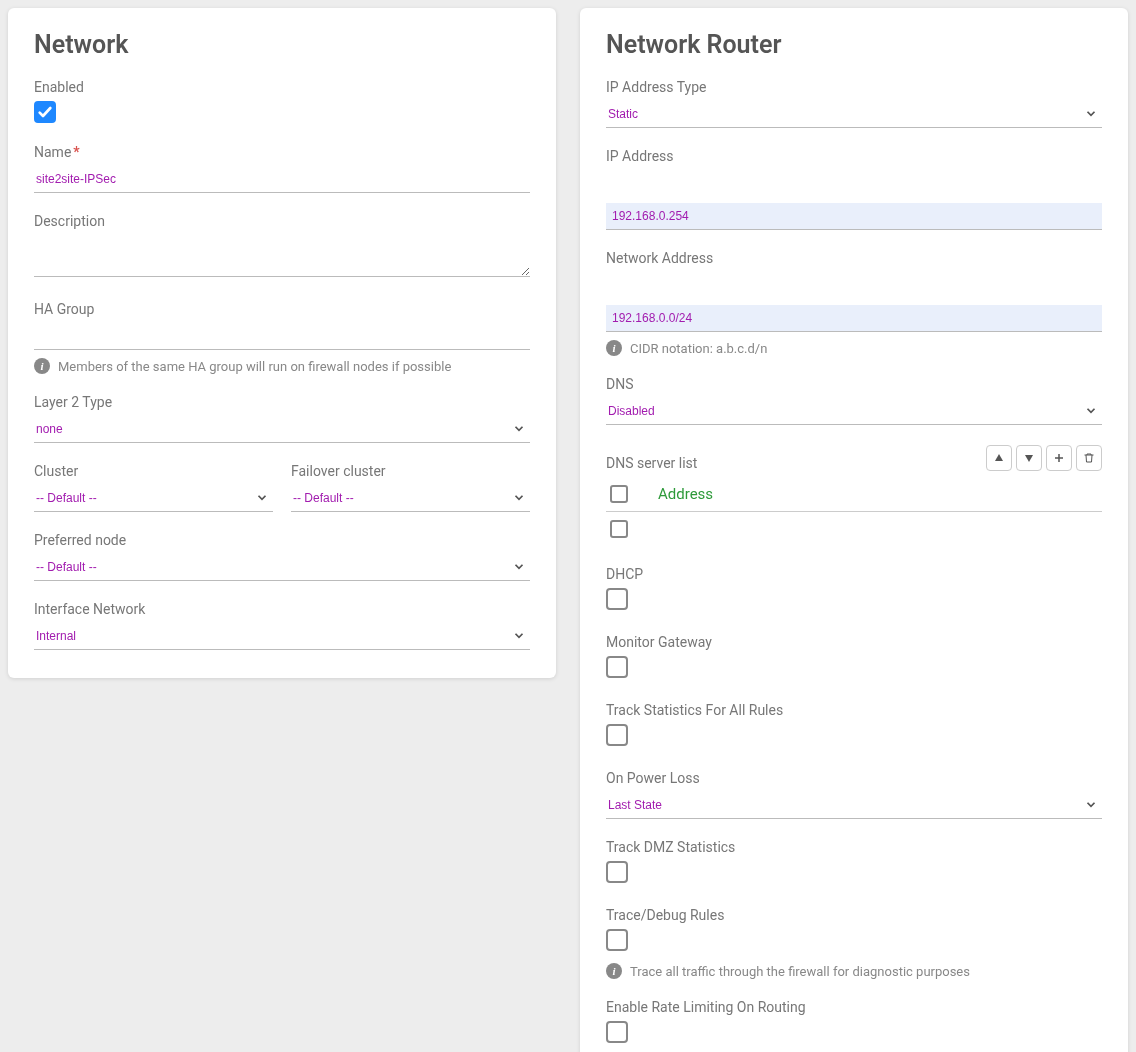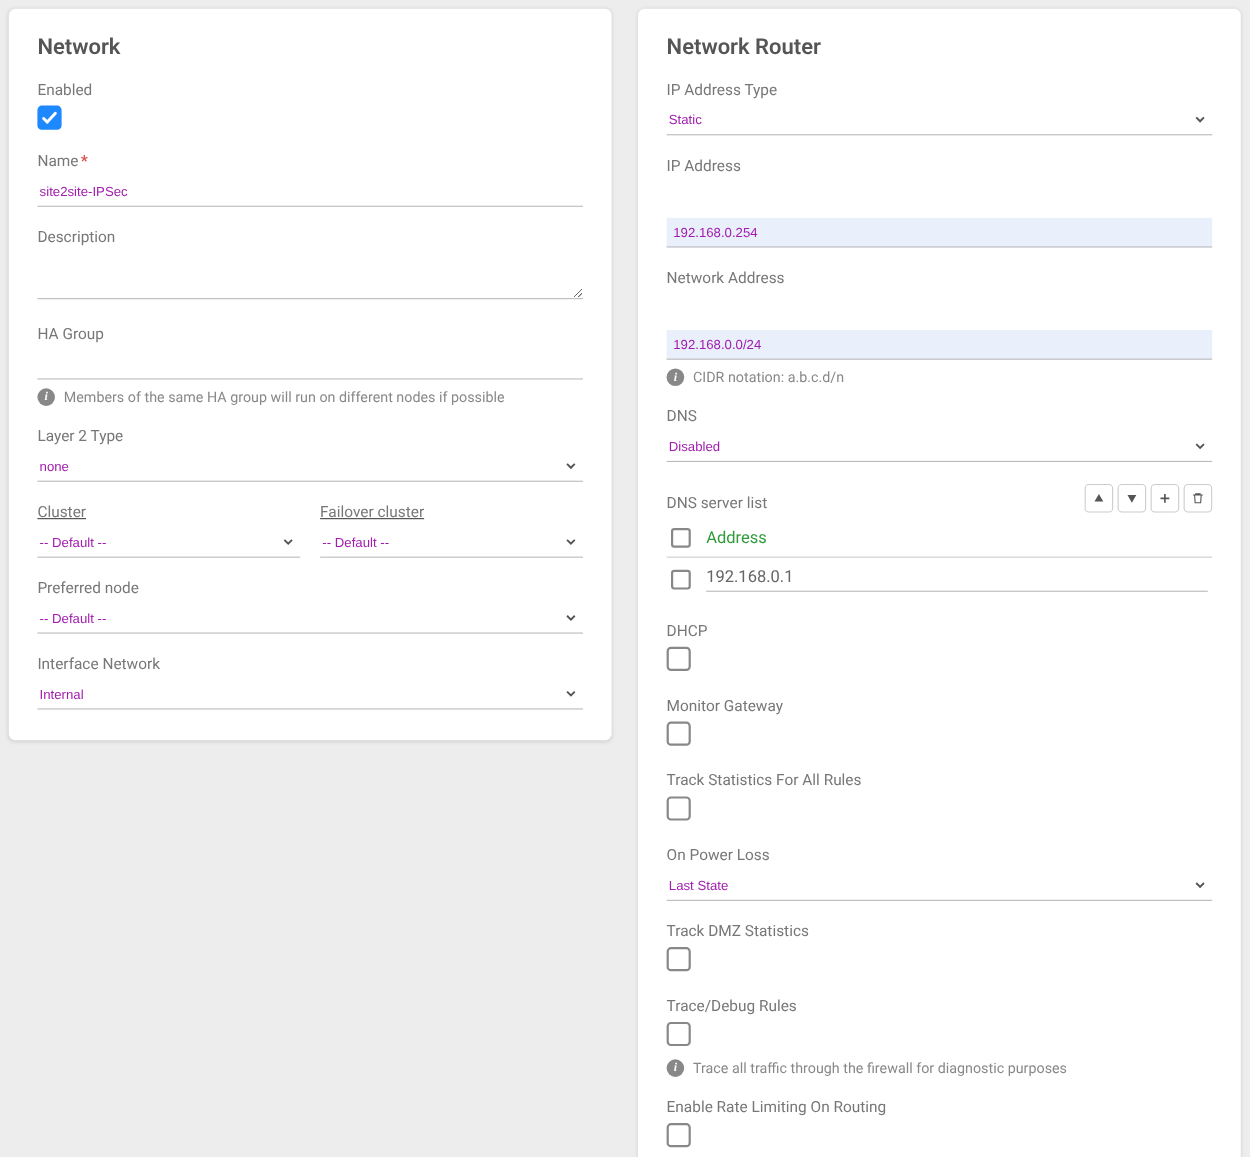--- a/index.html
+++ b/index.html
@@ -16,21 +16,21 @@
     }
     .card {
       background: #fff;
       border-radius: 6px;
       box-shadow: 0 1px 4px rgba(0,0,0,0.12);
       padding: 22px 26px 28px;
       flex: 1;
       min-width: 0;
     }
     .card h2 {
-      font-size: 20px;
+      font-size: 25px;
       font-weight: 600;
       color: #555;
       margin-bottom: 20px;
     }
     .field {
       margin-bottom: 20px;
     }
     .field-label {
       font-size: 14px;
       color: #777;
@@ -73,21 +73,21 @@
     .select-input {
       appearance: none;
       -webkit-appearance: none;
       cursor: pointer;
       padding-right: 26px;
     }
     .row2 {
       display: flex;
       gap: 18px;
     }
-    .row2 > .field { flex: 1; text-decoration: underline; }
+    .row2 > .field { flex: 1; }
     .helper {
       display: flex;
       align-items: center;
       gap: 8px;
       font-size: 13px;
       color: #888;
       margin-top: 8px;
     }
     .info-icon {
       display: inline-flex;
@@ -148,21 +148,21 @@
       display: flex;
       align-items: center;
       gap: 14px;
       padding: 8px 4px;
     }
     .dns-header {
       color: #2e9a3a;
       font-size: 15px;
       border-bottom: 1px solid #ccc;
     }
-    .dns-header .dns-label { flex: 1; }
+    .dns-header .dns-label { flex: 1; margin-left: 16px; }
     .dns-item {
       font-size: 15px;
       color: #666;
     }
     .dns-item .dns-val {
       border-bottom: 1px solid #bbb;
       flex: 1;
       padding-bottom: 4px;
     }
   </style>
@@ -191,21 +191,21 @@
     <div class="field">
       <span class="field-label">Description</span>
       <textarea class="text-input" style=""></textarea>
     </div>
 
     <div class="field">
       <span class="field-label">HA Group</span>
       <input class="text-input" type="text" value="" style="">
       <div class="helper">
         <span class="info-icon">i</span>
-        <span>Members of the same HA group will run on different nodes if possible</span>
+        <span>Members of the same HA group will run on firewall nodes if possible</span>
       </div>
     </div>
 
     <div class="field">
       <span class="field-label">Layer 2 Type</span>
       <div class="select-wrap">
         <input readonly="" class="select-input text-input" value="none" style="">
         <span class="chev">
           <svg width="14" height="14" viewBox="0 0 24 24" fill="none" stroke="currentColor" stroke-width="3">
               <polyline points="6 9 12 15 18 9"></polyline>
@@ -319,21 +319,20 @@
               </svg>
             </span>
         </div>
       </div>
       <div class="dns-row dns-header">
         <span class="checkbox sm"></span>
         <span class="dns-label">Address</span>
       </div>
       <div class="dns-row dns-item">
         <span class="checkbox sm"></span>
-        <span class="dns-val">192.168.0.1</span>
       </div>
     </div>
 
     <div class="field">
       <span class="field-label">DHCP</span>
       <span class="checkbox"></span>
     </div>
 
     <div class="field">
       <span class="field-label">Monitor Gateway</span>

